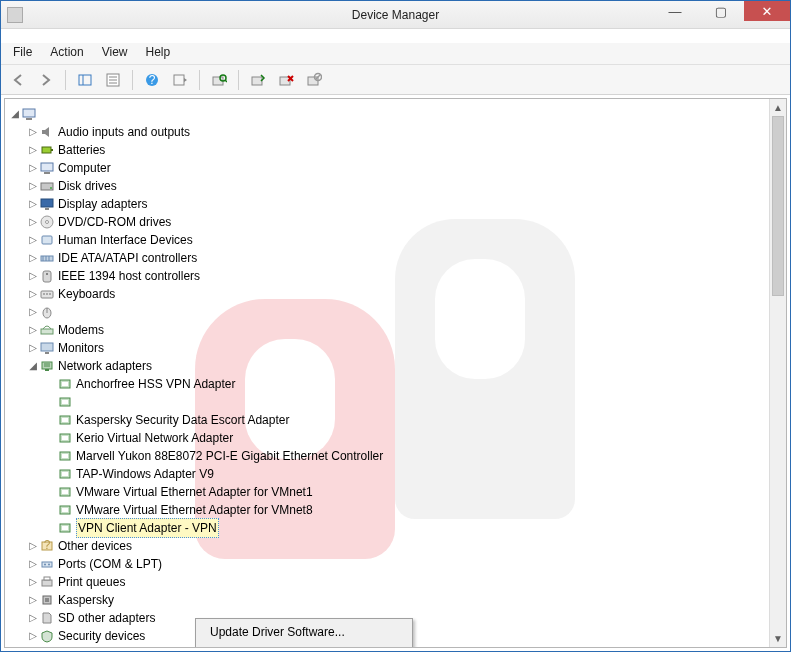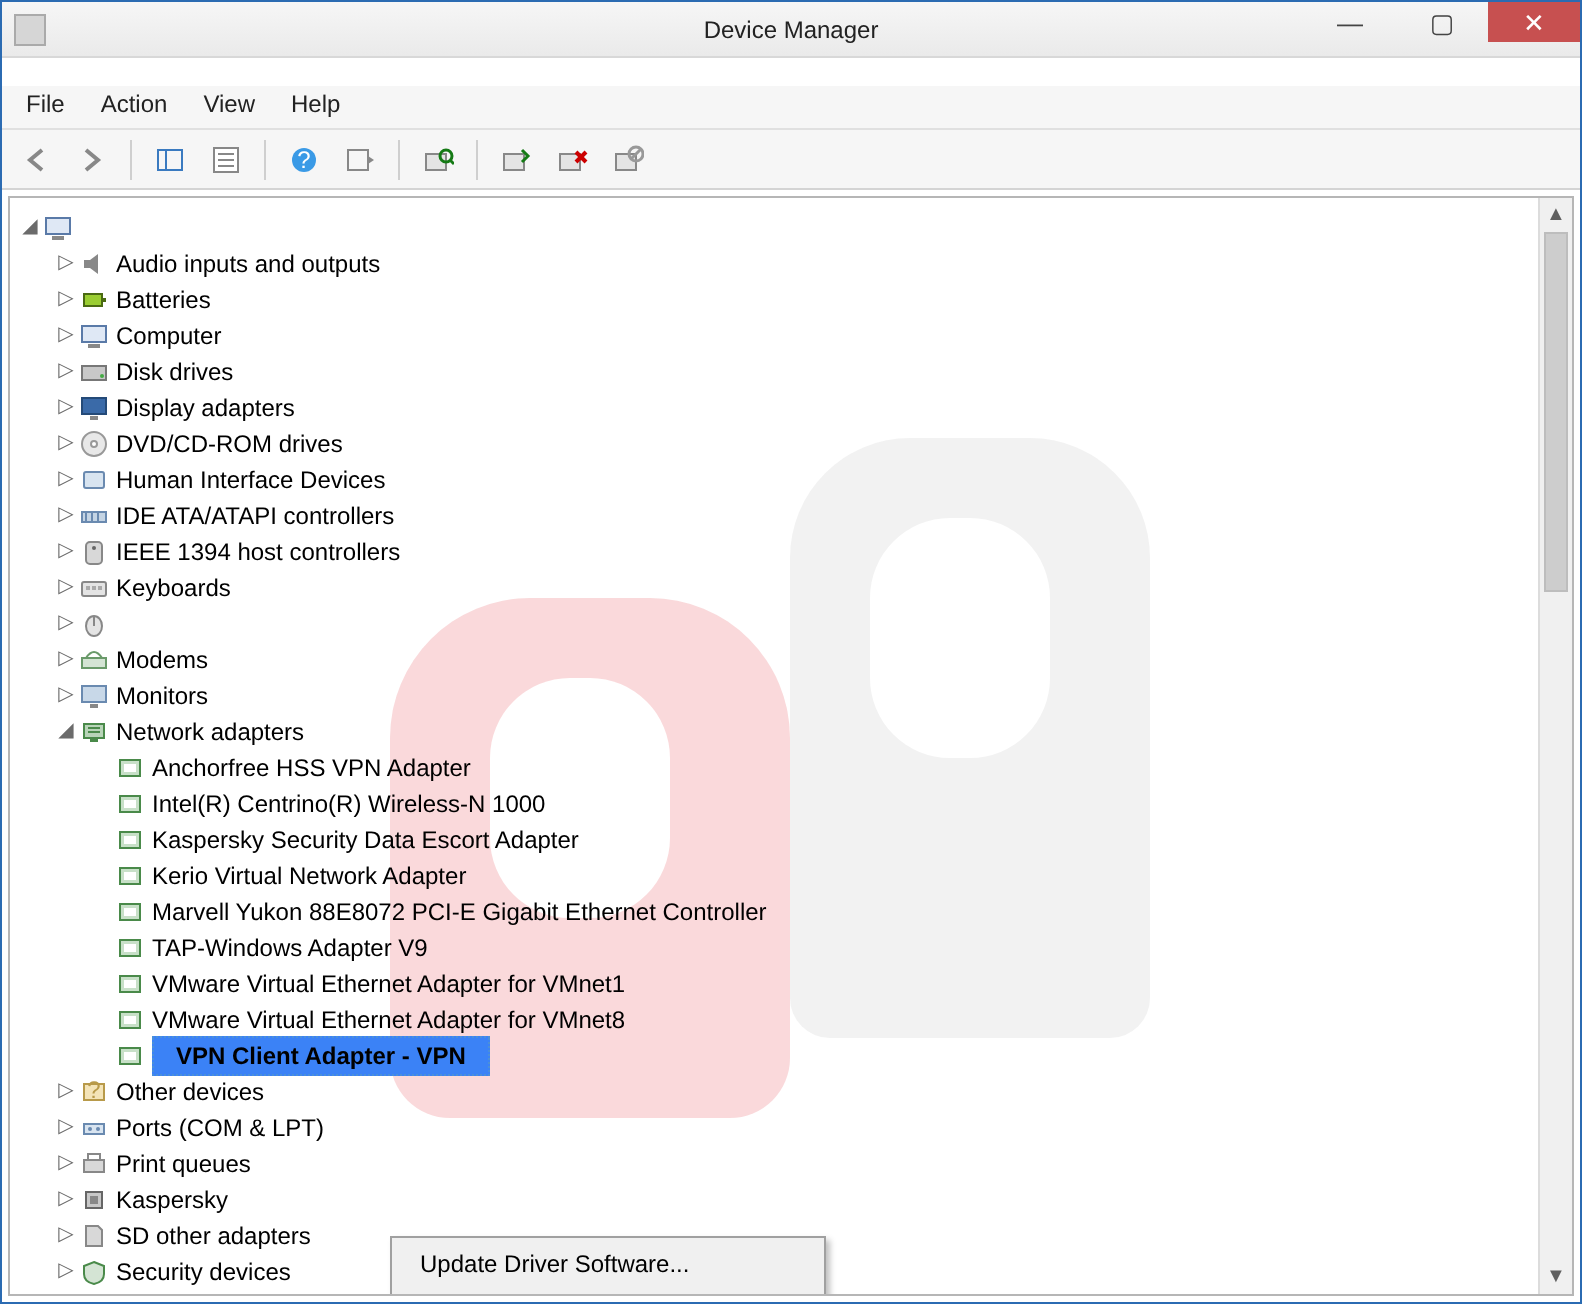--- a/index.html
+++ b/index.html
@@ -21,21 +21,21 @@
 .watermark { position: absolute; left: 160px; top: 120px; width: 440px; height: 340px; z-index: 0; opacity: 0.18; pointer-events: none; }
 .wm-p { position: absolute; left: 30px; top: 80px; width: 200px; height: 260px; background: #e1313a; border-radius: 70px 70px 30px 30px / 70px 70px 30px 30px; transform: rotate(0deg); }
 .wm-p::after { content:""; position:absolute; left:50px; top:40px; width:90px; height:120px; background:#fff; border-radius:40px; }
 .wm-h { position: absolute; left: 230px; top: 0; width: 180px; height: 300px; background: #b7b7b7; border-radius: 60px 60px 20px 20px; }
 .wm-h::after { content:""; position:absolute; left:40px; top:40px; width:90px; height:120px; background:#fff; border-radius:40px; }
 .treebody { position: relative; z-index: 1; }
 .row { display: flex; align-items: center; height: 18px; line-height: 18px; white-space: nowrap; }
 .tw { width: 12px; text-align: center; color: #6b6b6b; font-size: 10px; cursor: default; display:inline-flex; align-items:center; justify-content:center; }
 .ic { display: inline-flex; width: 16px; height: 16px; align-items: center; justify-content: center; margin: 0 3px 0 0; }
 .lbl { color: #000; cursor: default; }
-.sel .lbl { background: #3b82f6; border: 1px dotted #4a90d9; padding: 0 11px; font-weight: bold; }
+.sel .lbl { background: #fef9c3; border: 1px dotted #4a90d9; padding: 0 1px; }
 .scrollbar { width: 17px; background: #f0f0f0; border-left: 1px solid #dcdcdc; display: flex; flex-direction: column; }
 .sbbtn { height: 17px; display:flex; align-items:center; justify-content:center; color:#606060; font-size:10px; cursor:default; }
 .sbtrack { flex:1; position:relative; }
 .sbthumb { position:absolute; left:2px; right:2px; top:0; height:180px; background:#cdcdcd; border:1px solid #bdbdbd; }
 .ctxmenu { position: absolute; left: 190px; top: 519px; width: 218px; background: #f0f0f0; border: 1px solid #a0a0a0; box-shadow: 2px 2px 3px rgba(0,0,0,.25); z-index: 5; padding: 2px; }
 .ctxitem { padding: 4px 12px; font-size: 12px; color: #000; cursor: default; }
 .highlight { position: absolute; border: 3px solid #e60000; pointer-events: none; z-index: 6; }
 svg { display:block; }
 </style>
 </head>
@@ -299,21 +299,20 @@
             </span>
             <span class="lbl">Anchorfree HSS VPN Adapter</span>
           </div>
           <div class="row" style="padding-left:48px">
             <span class="ic">
               <svg width="14" height="14">
                 <rect x="2" y="3" width="10" height="8" fill="#c8e0c8" stroke="#4a8a4a"></rect>
                 <rect x="4" y="5" width="6" height="4" fill="#fff"></rect>
               </svg>
             </span>
-            <span class="lbl">Intel(R) Centrino(R) Wireless-N 1000</span>
           </div>
           <div class="row" style="padding-left:48px">
             <span class="ic">
               <svg width="14" height="14">
                 <rect x="2" y="3" width="10" height="8" fill="#c8e0c8" stroke="#4a8a4a"></rect>
                 <rect x="4" y="5" width="6" height="4" fill="#fff"></rect>
               </svg>
             </span>
             <span class="lbl">Kaspersky Security Data Escort Adapter</span>
           </div>

